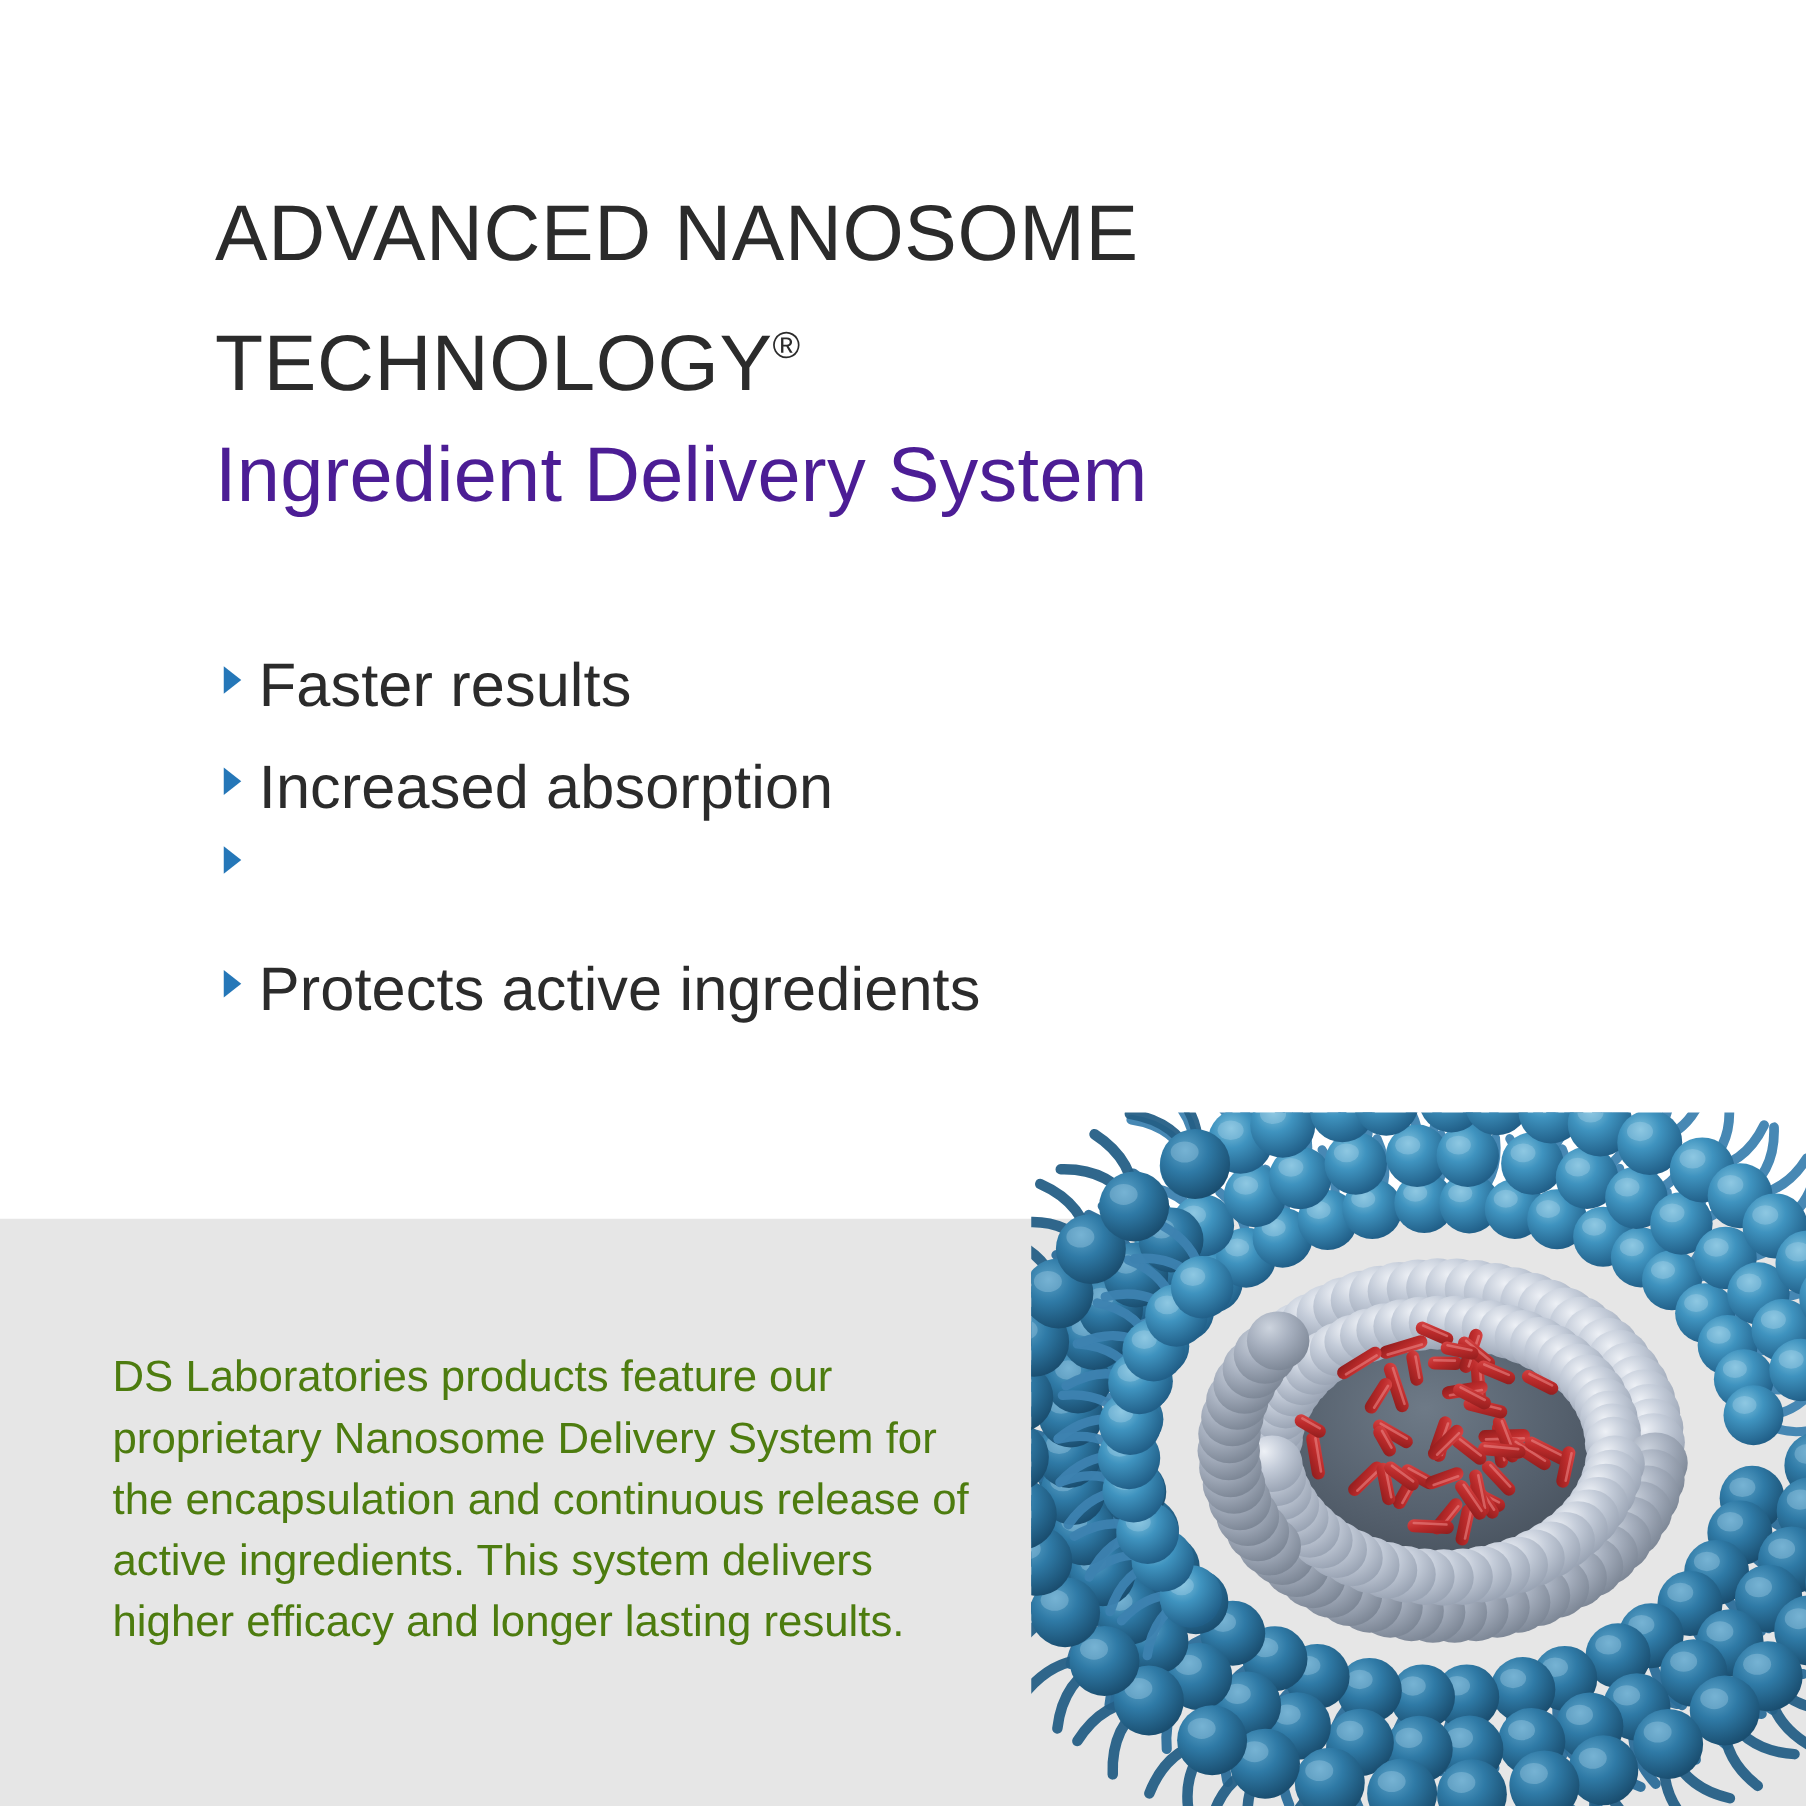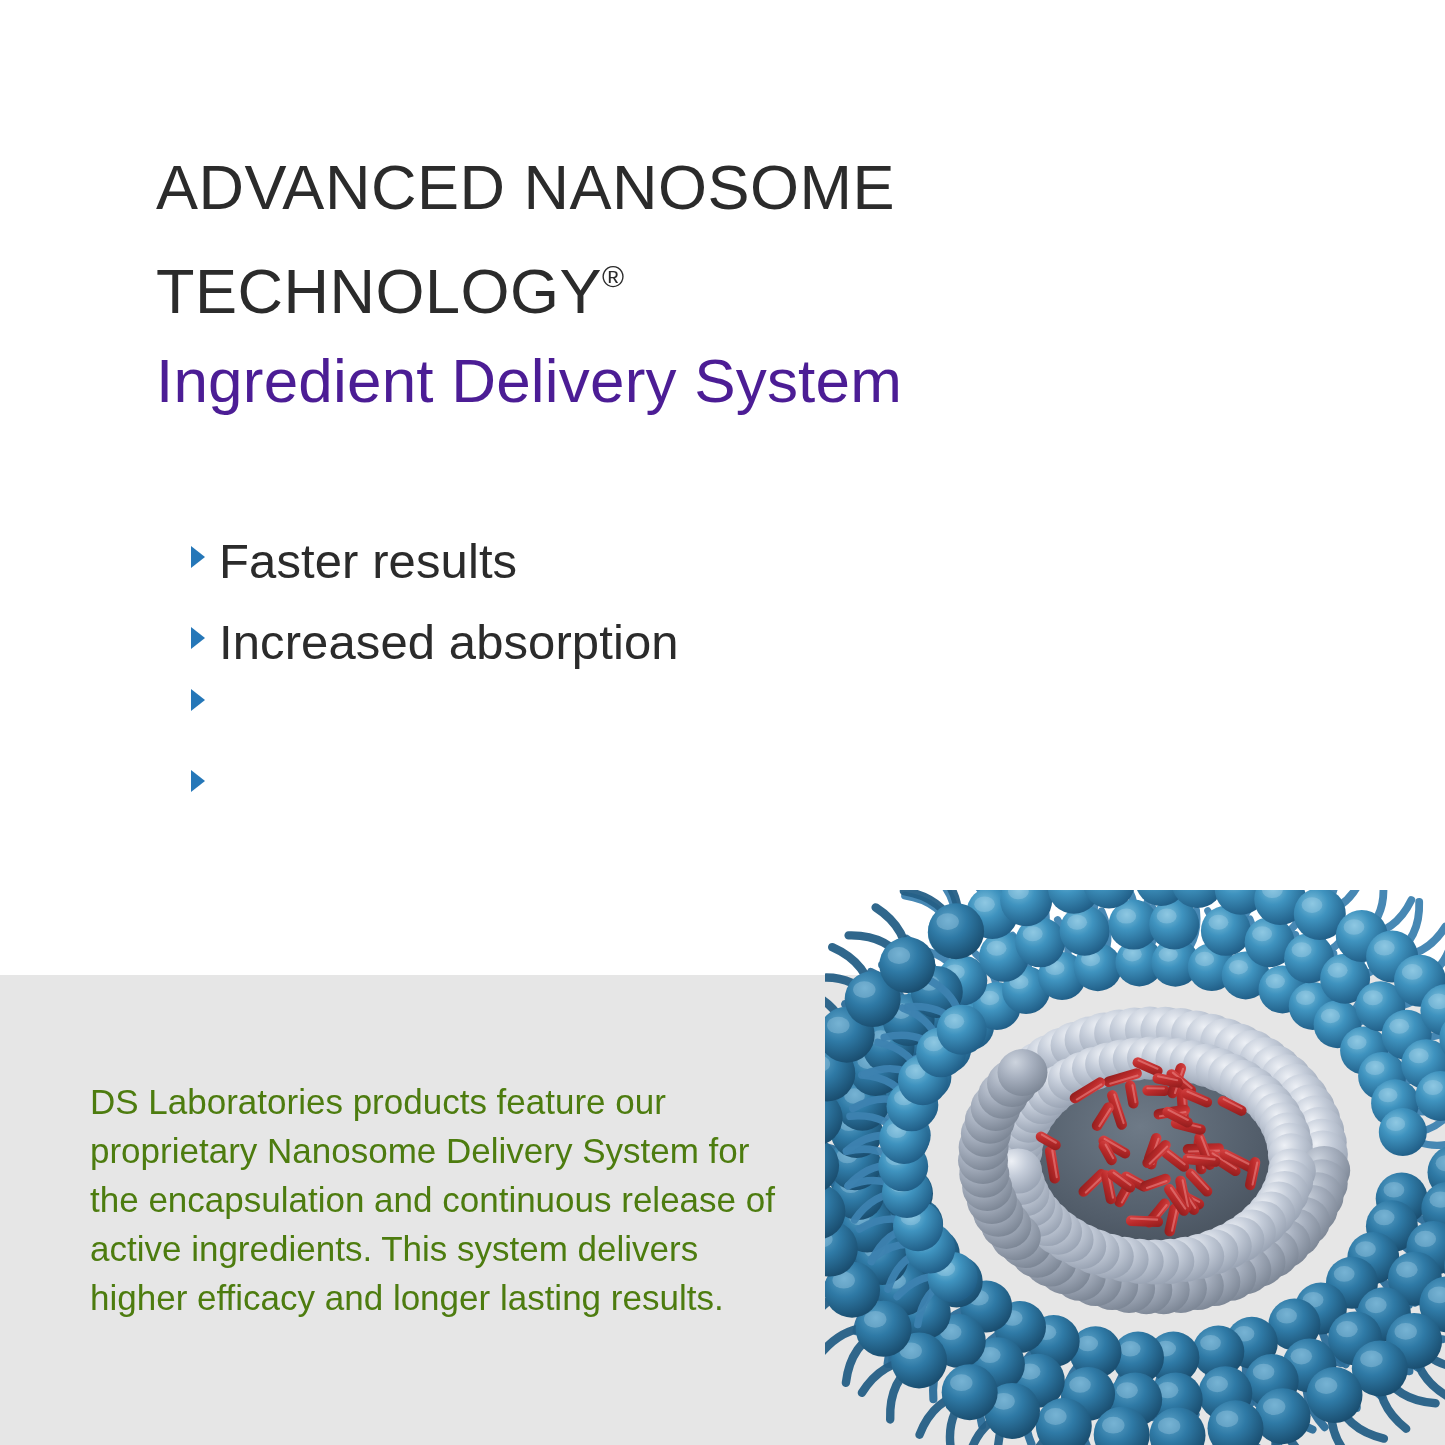--- a/index.html
+++ b/index.html
@@ -24,21 +24,21 @@
     left: 0;
     top: 975px;
     width: 1445px;
     height: 470px;
     background: #e6e6e6;
   }
 
   
   .headline-block {
     position: absolute;
-    left: 156px;
+    left: 172px;
     top: 143px;
     width: 900px;
   }
   .headline {
     margin: 0;
     font-family: "Liberation Sans", sans-serif;
     font-size: 63px;
     line-height: 89px;
     font-weight: 400;
     letter-spacing: 0.5px;
@@ -61,21 +61,21 @@
     letter-spacing: 0.2px;
     color: #4c1d95;
   }
 
   
   .benefit-list {
     position: absolute;
     left: 172px;
     top: 517px;
     list-style: none;
-    margin: 16px;
+    margin: 4px;
     padding: 0;
     width: 900px;
   }
   .benefit-item {
     display: flex;
     align-items: baseline;
     height: 81px;
   }
   .benefit-marker {
     flex: 0 0 auto;
@@ -156,20 +156,21 @@
             <path d="M3 2 L17 13 L3 24 Z" fill="#2577b8"></path>
           </svg>
       </span>
     </li>
     <li class="benefit-item">
       <span class="benefit-marker">
         <svg width="20" height="26" viewBox="0 0 20 26">
             <path d="M3 2 L17 13 L3 24 Z" fill="#2577b8"></path>
           </svg>
       </span>
+      <span class="benefit-label">Protects active ingredients</span>
     </li>
   </ul>
 
   <p class="body-copy">DS Laboratories products feature our proprietary Nanosome Delivery System for the encapsulation and continuous release of active ingredients. This system delivers higher efficacy and longer lasting results.</p>
 
   <div class="artwork">
     <svg viewBox="0 0 620 555" xmlns="http://www.w3.org/2000/svg" aria-hidden="true">
       <defs>
         <radialGradient id="gHeadBlue" cx="36%" cy="30%" r="72%">
           <stop offset="0%" stop-color="#7dc0dd"></stop>

